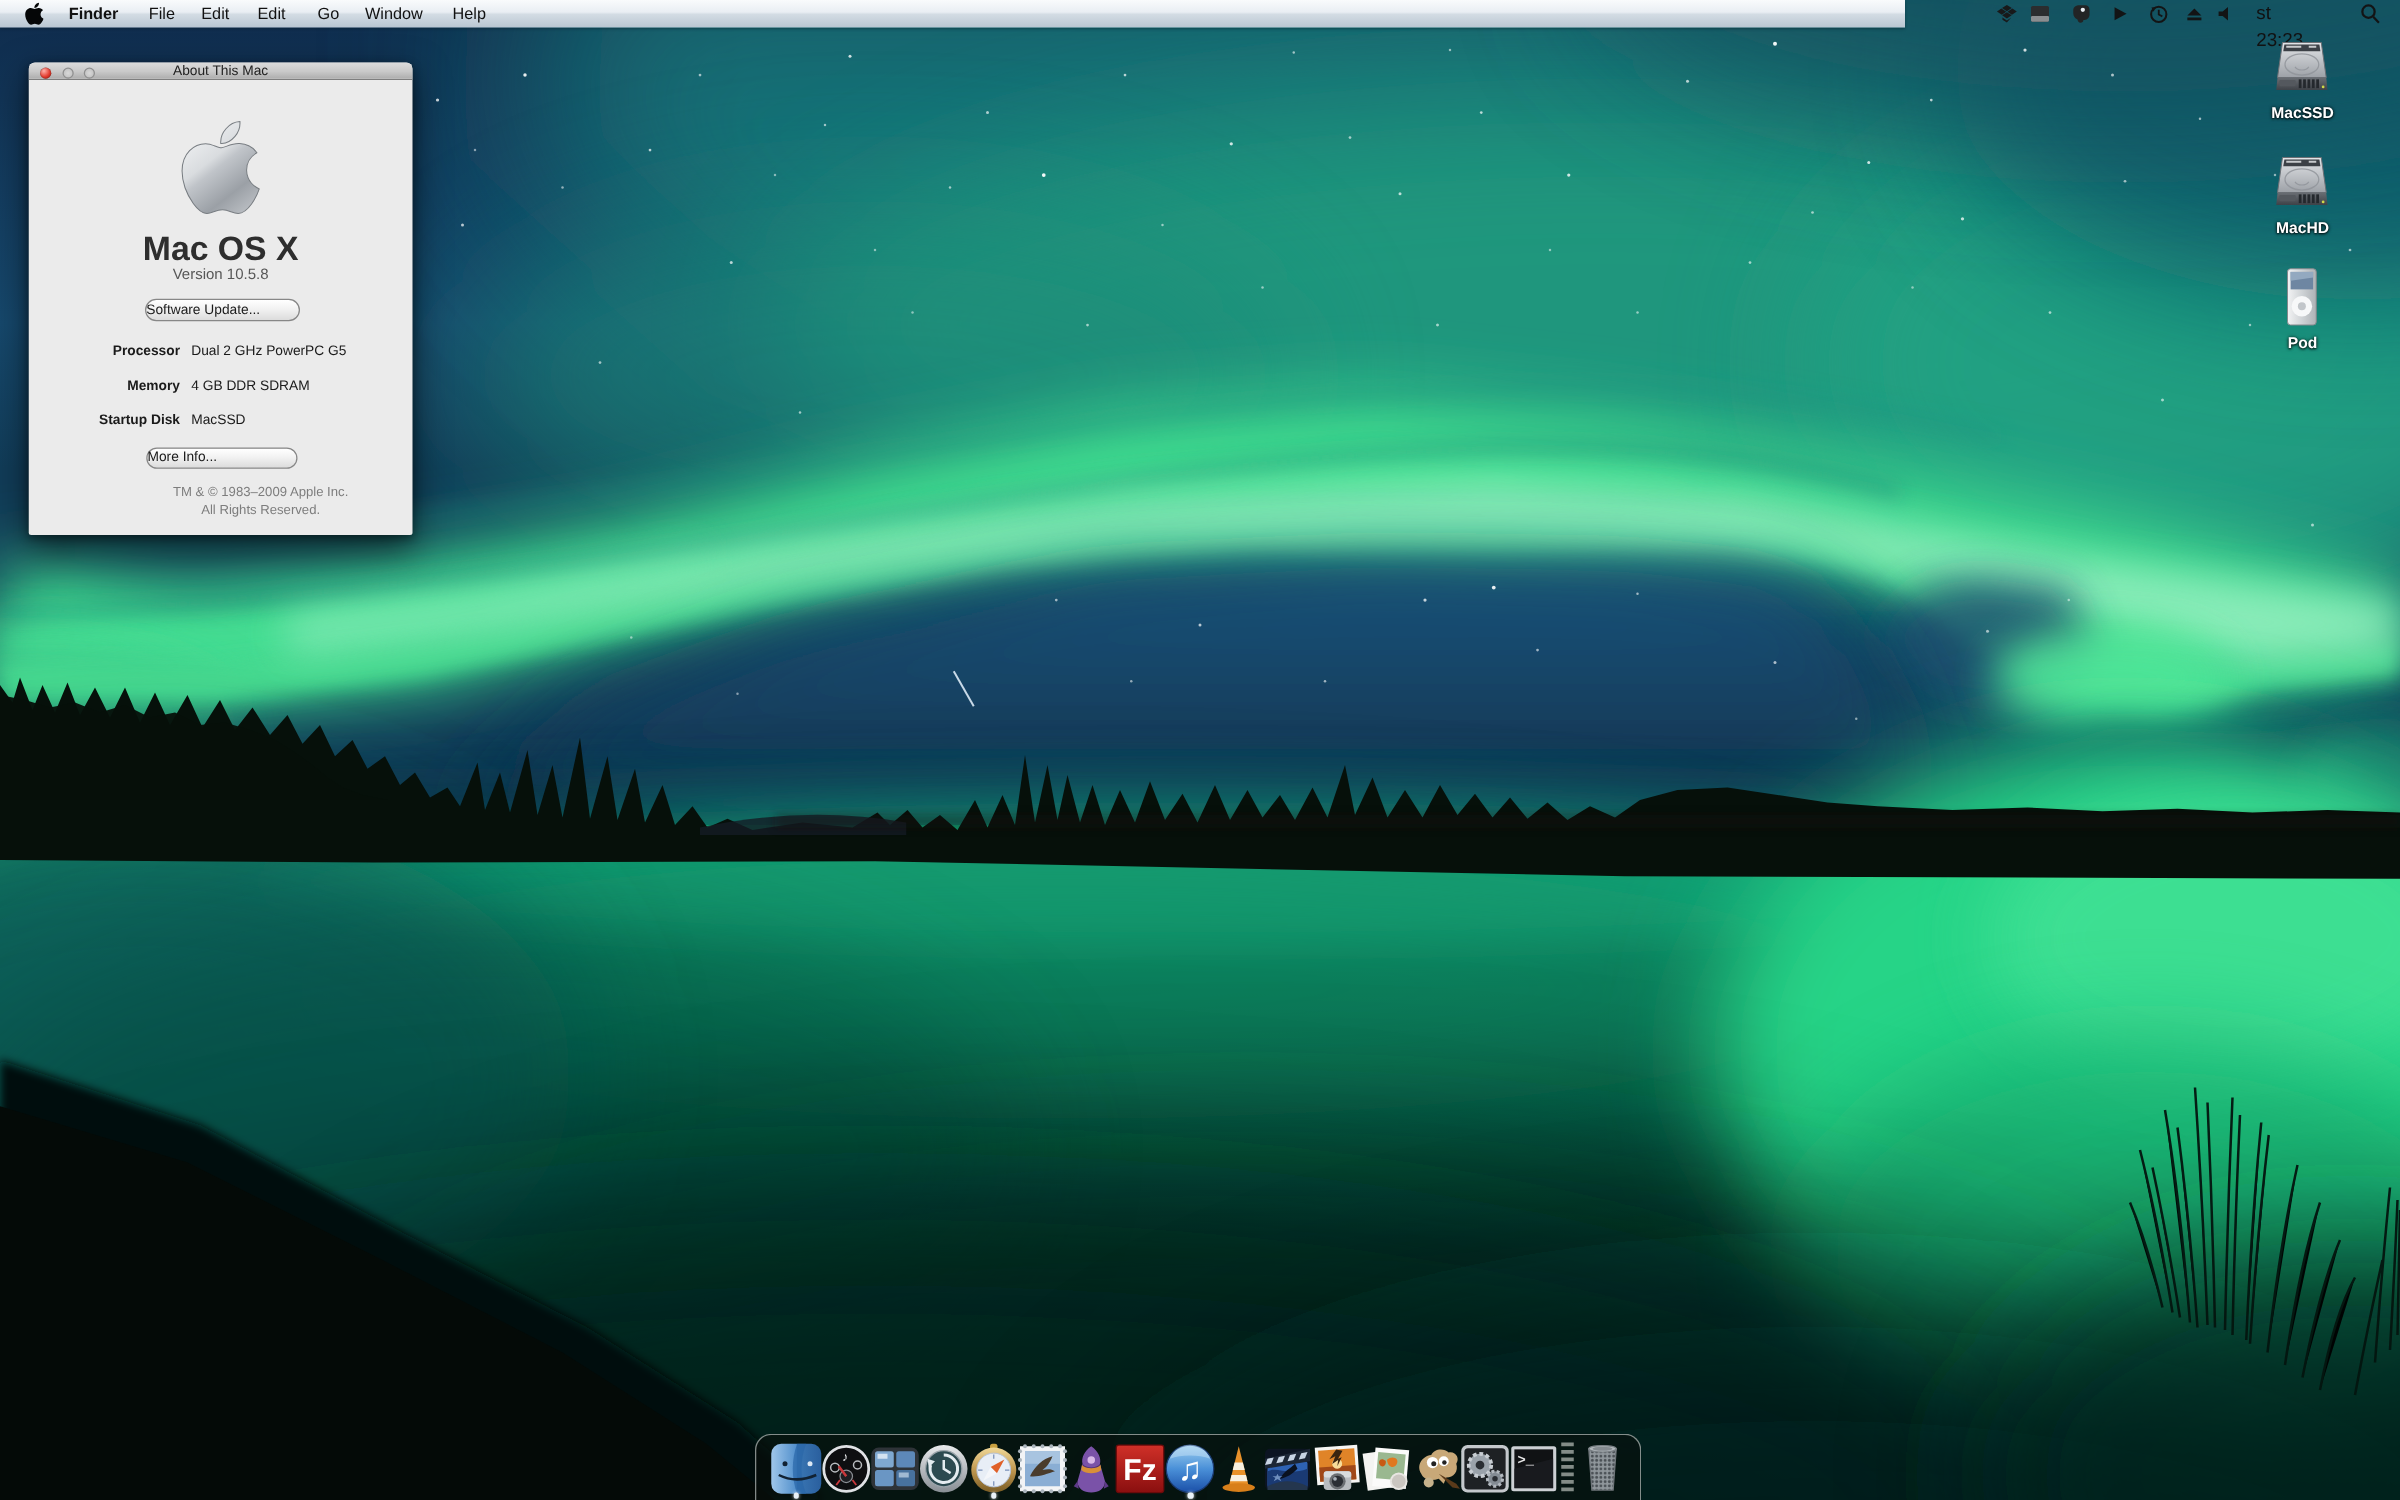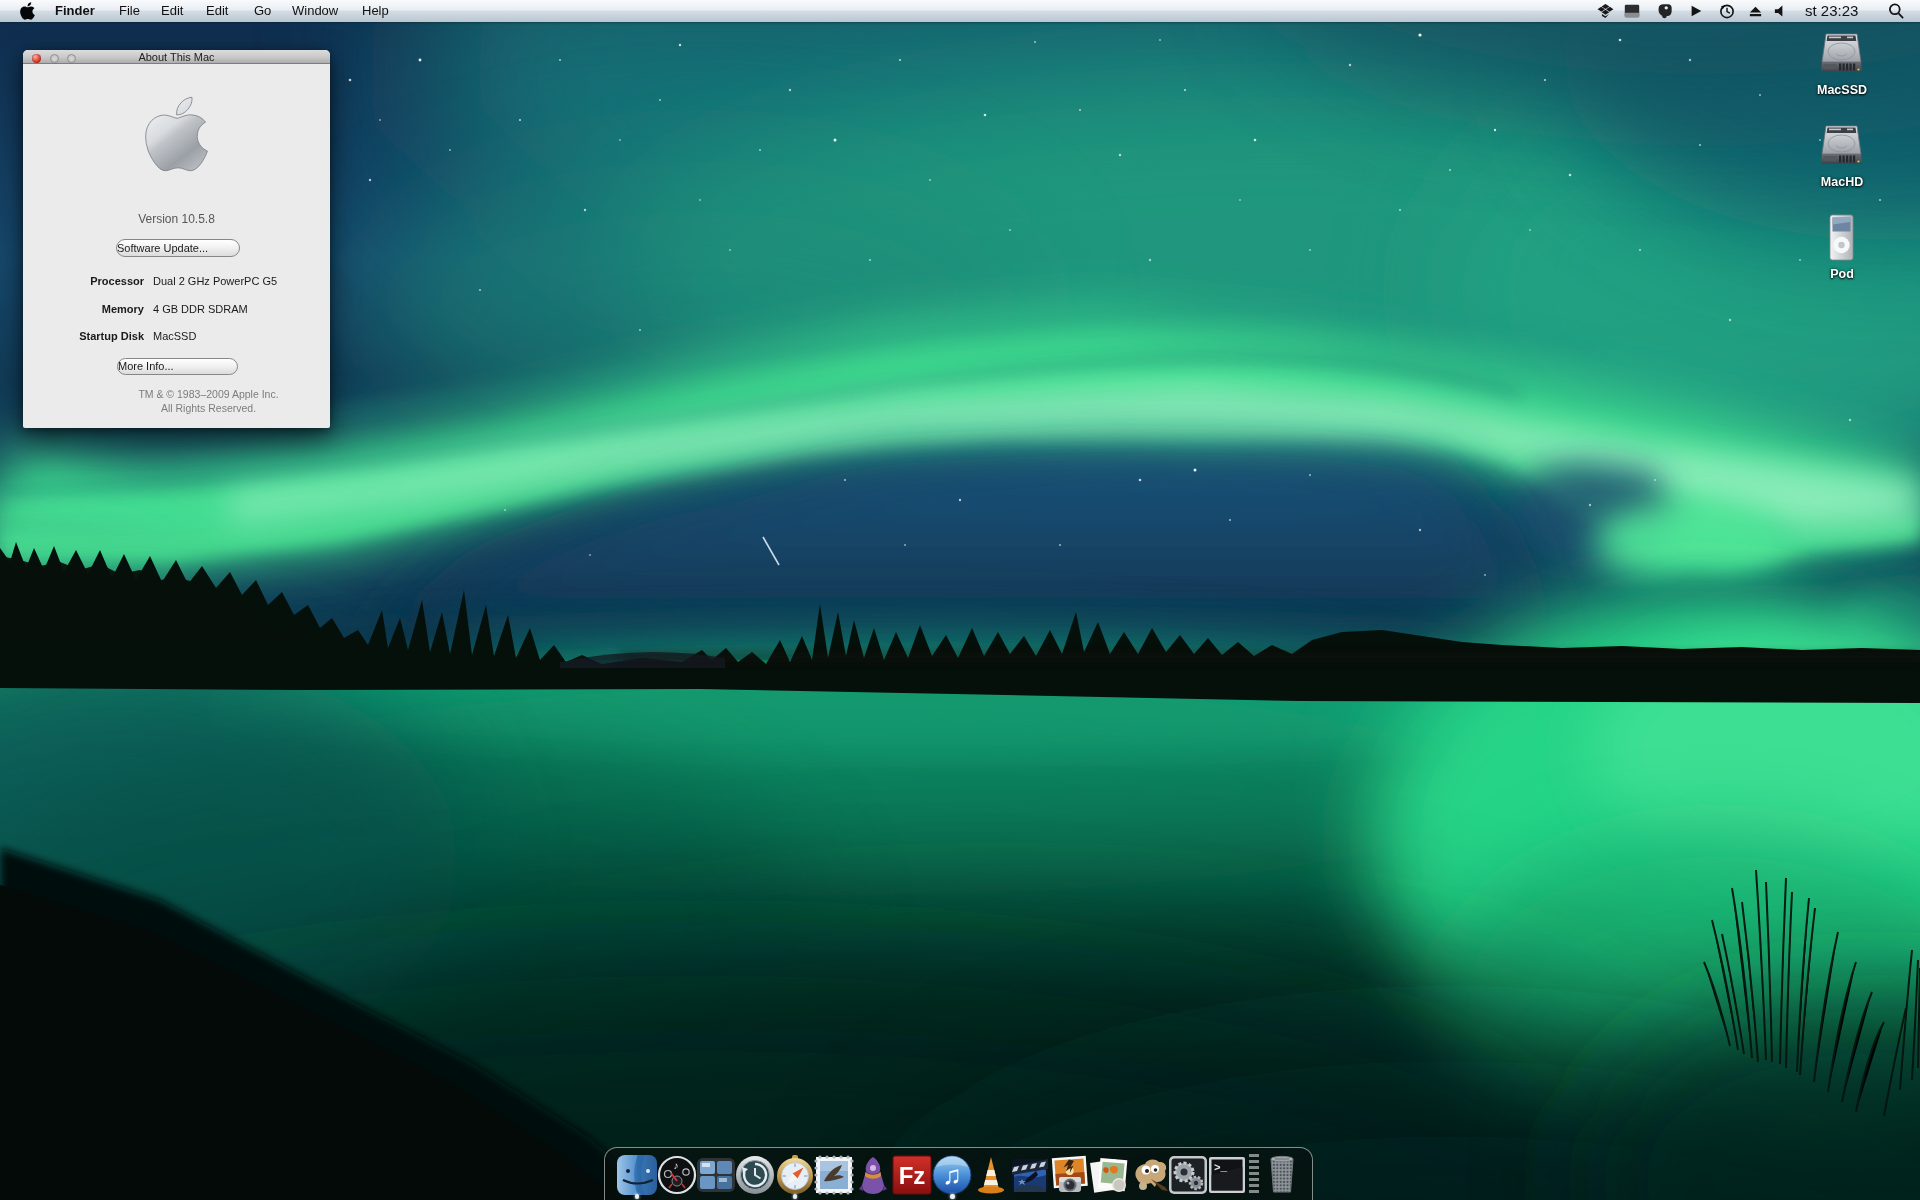--- a/index.html
+++ b/index.html
@@ -1,18 +1,18 @@
 <!DOCTYPE html>
 <html><head>
 <meta charset="utf-8">
 <style>
 html,body{margin:0;padding:0;width:1920px;height:1200px;overflow:hidden;background:#0d2f46;font-family:"Liberation Sans",sans-serif;}
 #wall{position:absolute;left:0;top:0;}
 .abs{position:absolute;}
-#menubar{position:absolute;left:0;top:0;width:1920px;height:22px;background:linear-gradient(#f9fbfc 0%,#e9eef3 44%,#d3dce4 52%,#b9c6d1 100%);box-shadow:0 1px 2px rgba(10,30,40,.45);}
+#menubar{position:absolute;left:0;top:0;width:1524px;height:22px;background:linear-gradient(#f9fbfc 0%,#e9eef3 44%,#d3dce4 52%,#b9c6d1 100%);box-shadow:0 1px 2px rgba(10,30,40,.45);}
 #menubar .mi{position:absolute;top:0;height:22px;line-height:22px;font-size:13px;color:#111;}
 #menubar .ic{position:absolute;top:0;height:22px;display:flex;align-items:center;justify-content:center;}
 #aboutwin{position:absolute;left:23px;top:50px;width:307px;height:378px;border-radius:5px 5px 2px 2px;background:#ebebeb;box-shadow:0 10px 28px rgba(0,0,0,.55),0 2px 8px rgba(0,0,0,.4);}
 #titlebar{position:absolute;left:0;top:0;width:100%;height:14px;border-radius:5px 5px 0 0;background:linear-gradient(#dcdcdc 0%,#c9c9c9 55%,#adadad 100%);border-bottom:1px solid #7e7e7e;box-sizing:border-box;}
 #titlebar .tt{width:100%;text-align:center;font-size:11px;line-height:14px;color:#222;}
 .tl{position:absolute;top:4px;width:9px;height:9px;border-radius:50%;}
 .btn{position:absolute;background:linear-gradient(#ffffff,#f2f2f2 45%,#dcdcdc 100%);border:1px solid #878787;border-radius:9px;font-size:11px;color:#1a1a1a;text-align:left;box-sizing:border-box;}
 .inforow{position:absolute;font-size:11px;color:#1a1a1a;white-space:nowrap;}
 .dicon{position:absolute;}
 .dlabel{position:absolute;color:#fff;font-size:12.5px;font-weight:bold;text-align:center;text-shadow:0 1px 2px rgba(0,0,0,.95),0 0 3px rgba(0,0,0,.7);}
@@ -289,20 +289,21 @@
     <linearGradient id="apgrad" x1="0.1" y1="0" x2="0.75" y2="1">
       <stop offset="0" stop-color="#f6f7f8"></stop>
           <stop offset="0.42" stop-color="#d9dcdf"></stop>
       <stop offset="0.52" stop-color="#c0c4c9"></stop>
           <stop offset="0.8" stop-color="#9ba0a6"></stop>
       <stop offset="1" stop-color="#b6babf"></stop>
     </linearGradient>
     </defs>
     <path fill="url(#apgrad)" stroke="#787d82" stroke-width="5" d="M318.7 268.7c-.2-36.7 16.4-64.4 50-84.8-18.8-26.9-47.2-41.7-84.7-44.6-35.5-2.8-74.3 20.7-88.5 20.7-15 0-49.4-19.7-76.4-19.7C63.3 141.2 4 184.8 4 273.5q0 39.3 14.4 81.2c12.8 36.7 59 126.7 107.2 125.2 25.2-.6 43-17.9 75.8-17.9 31.8 0 48.3 17.9 76.4 17.9 48.6-.7 90.4-82.5 102.6-119.3-65.2-30.7-61.7-90-61.7-91.9zm-56.6-164.2c27.3-32.4 24.8-61.9 24-72.5-24.1 1.4-52 16.4-67.9 34.9-17.5 19.8-27.8 44.3-25.6 71.9 26.1 2 49.9-11.4 69.5-34.3z"></path>
   </svg>
+  <div class="abs" style="left:0;top:134px;width:100%;text-align:center;font-size:27px;font-weight:bold;color:#2e2e2e;letter-spacing:0px;">Mac OS X</div>
   <div class="abs" style="left:0;top:162px;width:100%;text-align:center;font-size:12px;color:#575757;">Version 10.5.8</div>
   <div class="btn" style="left:93px;top:189px;width:124px;height:18px;line-height:16px;">Software Update...</div>
   <div class="inforow" style="right:186px;top:225px;font-weight:bold;">Processor</div>
   <div class="inforow" style="left:130px;top:225px;">Dual 2 GHz PowerPC G5</div>
   <div class="inforow" style="right:186px;top:253px;font-weight:bold;">Memory</div>
   <div class="inforow" style="left:130px;top:253px;">4 GB DDR SDRAM</div>
   <div class="inforow" style="right:186px;top:280px;font-weight:bold;">Startup Disk</div>
   <div class="inforow" style="left:130px;top:280px;">MacSSD</div>
   <div class="btn" style="left:94px;top:308px;width:121px;height:17px;line-height:15px;">More Info...</div>
   <div class="abs" style="left:0;top:338px;width:100%;text-align:center;font-size:10.5px;line-height:13.5px;color:#7d7d7d;padding-left:32px;">TM &amp; © 1983–2009 Apple Inc.<br>All Rights Reserved.</div>

